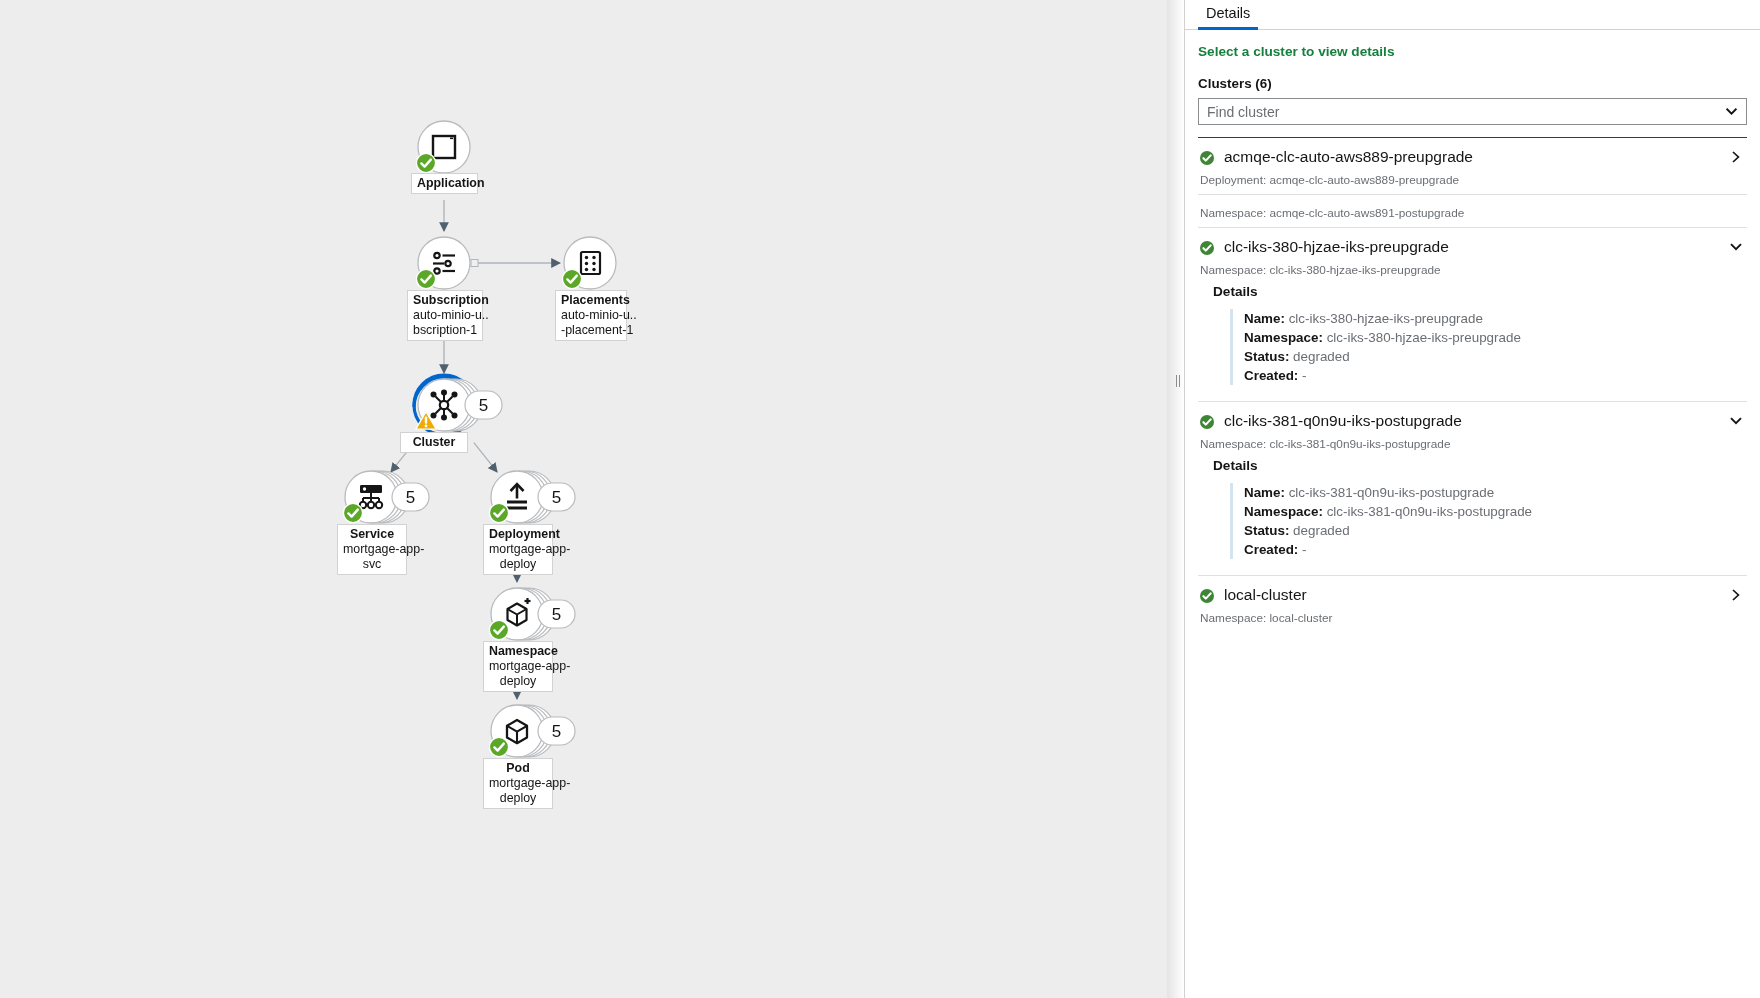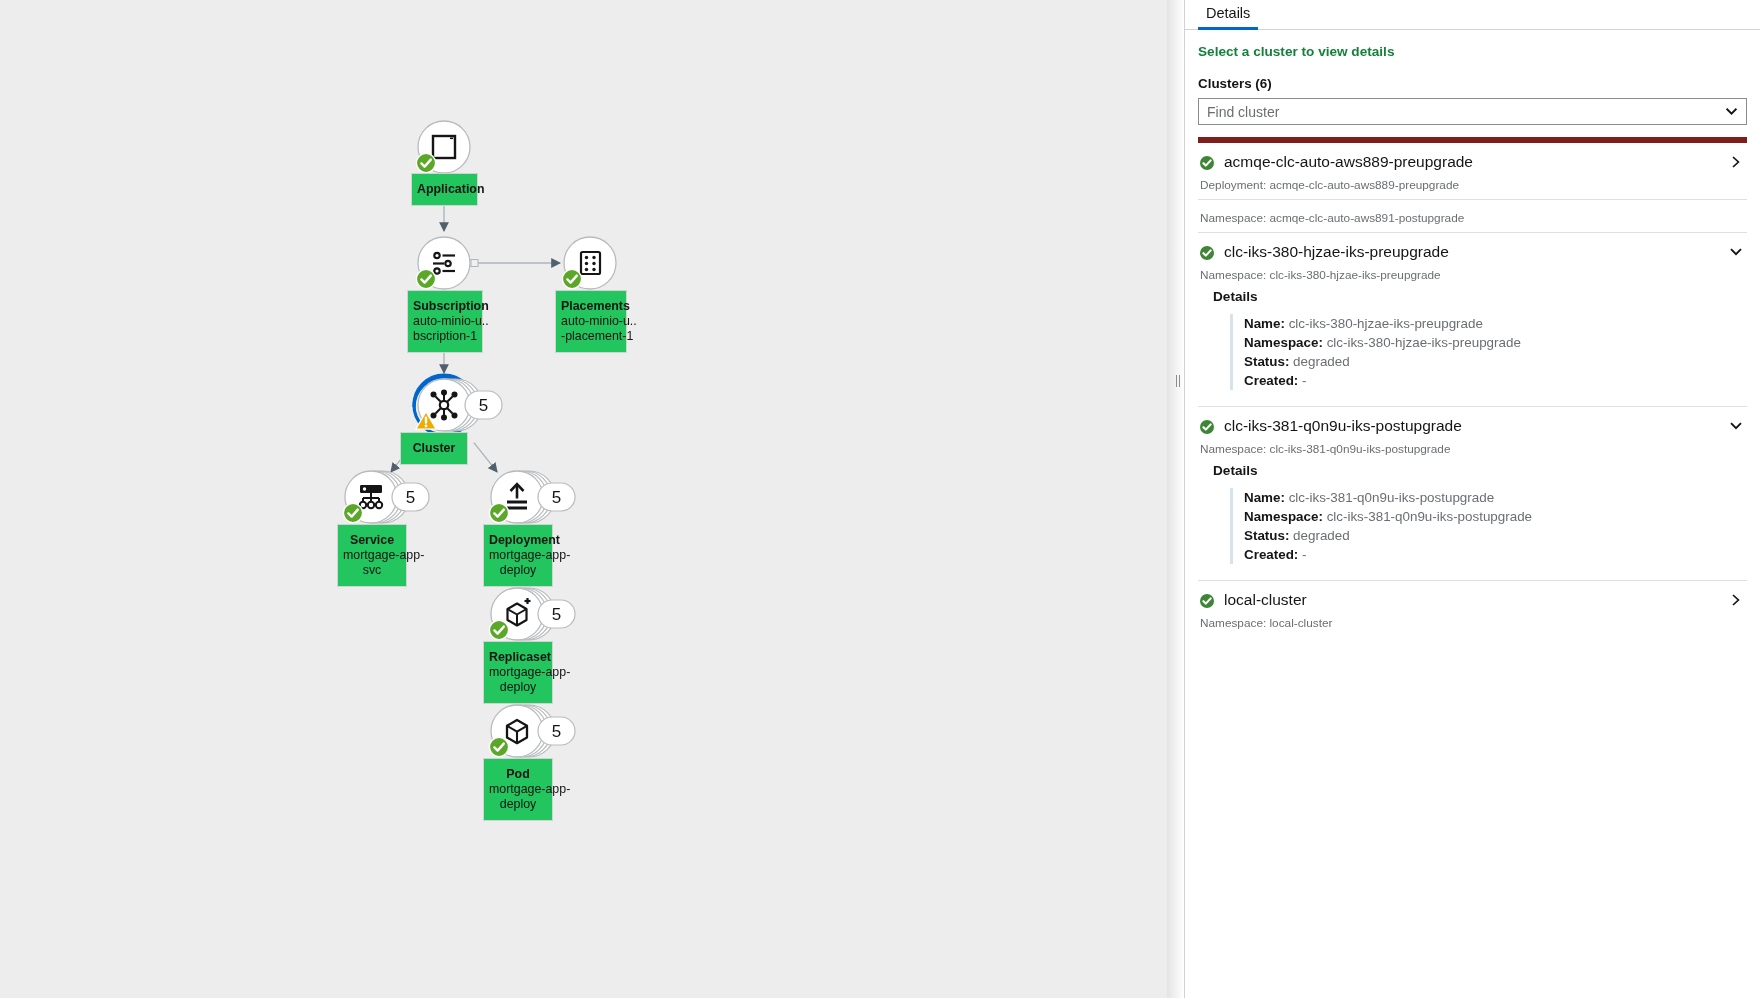--- a/index.html
+++ b/index.html
@@ -13,27 +13,27 @@
 
   
   #topology-canvas{
     position:absolute; left:0; top:0; width:1167px; height:998px;
     background:#ededed; overflow:hidden;
   }
   #topo-svg{ position:absolute; left:0; top:0; }
 
   .node-label{
     position:absolute;
-    background:#22c55e;
+    background:#ffffff;
     border:1px solid #d2d2d2;
     text-align:center;
     font-size:12.4px;
     line-height:15px;
     color:#151515;
-    padding:8px 5px;
+    padding:2px 5px;
     white-space:nowrap;
   }
   .node-label .nl-title{ font-weight:bold; display:block; }
   .node-label .nl-sub{ display:block; font-weight:normal; color:#151515;text-align:center; }
 
   
   #canvas-edge{
     position:absolute; left:1167px; top:0; width:17px; height:998px;
     background:linear-gradient(to right,#e4e4e4,#f3f3f3 55%,#ffffff);
   }
@@ -94,21 +94,21 @@
     position:absolute; right:9px; top:0; height:100%;
     display:flex; align-items:center; cursor:pointer;
   }
 
   
   #cluster-list{ margin-top:12px; }
   .cluster-row{
     border-top:1px solid #e0e0e0;
     padding:7px 0 0 0;
   }
-  .cluster-row:first-child{ border-top:6px solid #7f1d1d; }
+  .cluster-row:first-child{ border-top:1px solid #7f1d1d; }
   .cluster-head{
     display:flex; align-items:center; cursor:pointer;
     padding:2px 4px 2px 2px;
   }
   .status-ok{
     flex:0 0 auto; width:13px; height:13px; margin-right:11px;
     position:relative;
   }
   .cluster-name{
     flex:1 1 auto;
@@ -339,21 +339,21 @@
         <span class="nl-title">Service</span>
         <span class="nl-sub">mortgage-app-</span>
         <span class="nl-sub">svc</span>
       </div>
       <div class="node-label" style="left: 483px; top: 524px; width: 70px;">
         <span class="nl-title">Deployment</span>
         <span class="nl-sub">mortgage-app-</span>
         <span class="nl-sub">deploy</span>
       </div>
       <div class="node-label" style="left: 483px; top: 641px; width: 70px;">
-        <span class="nl-title">Replicaset</span>
+        <span class="nl-title">Namespace</span>
         <span class="nl-sub">mortgage-app-</span>
         <span class="nl-sub">deploy</span>
       </div>
       <div class="node-label" style="left: 483px; top: 758px; width: 70px;">
         <span class="nl-title">Pod</span>
         <span class="nl-sub">mortgage-app-</span>
         <span class="nl-sub">deploy</span>
       </div>
     </div>
 </div>

